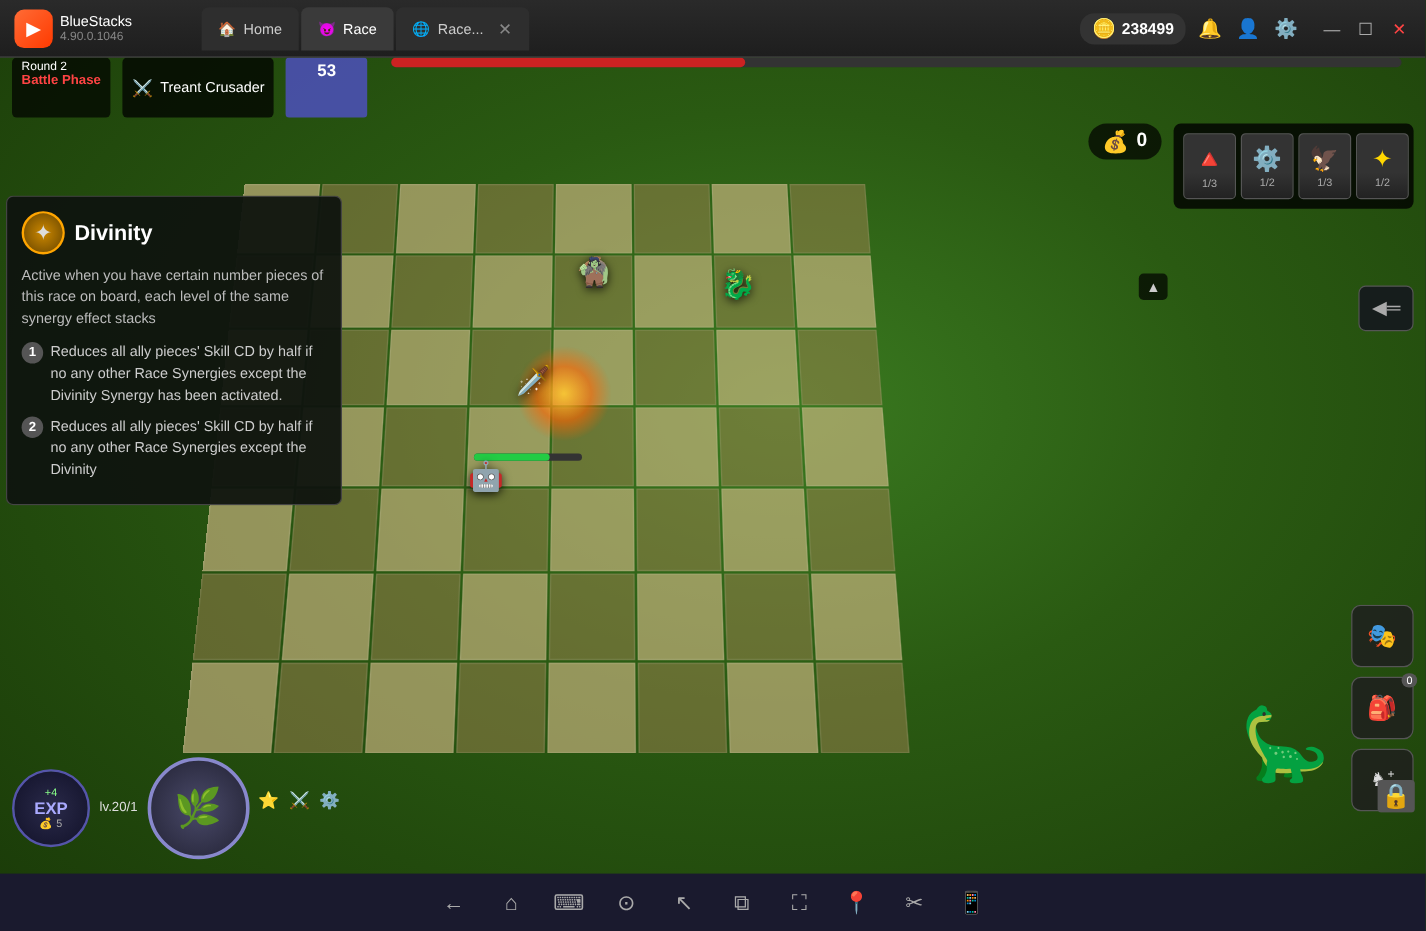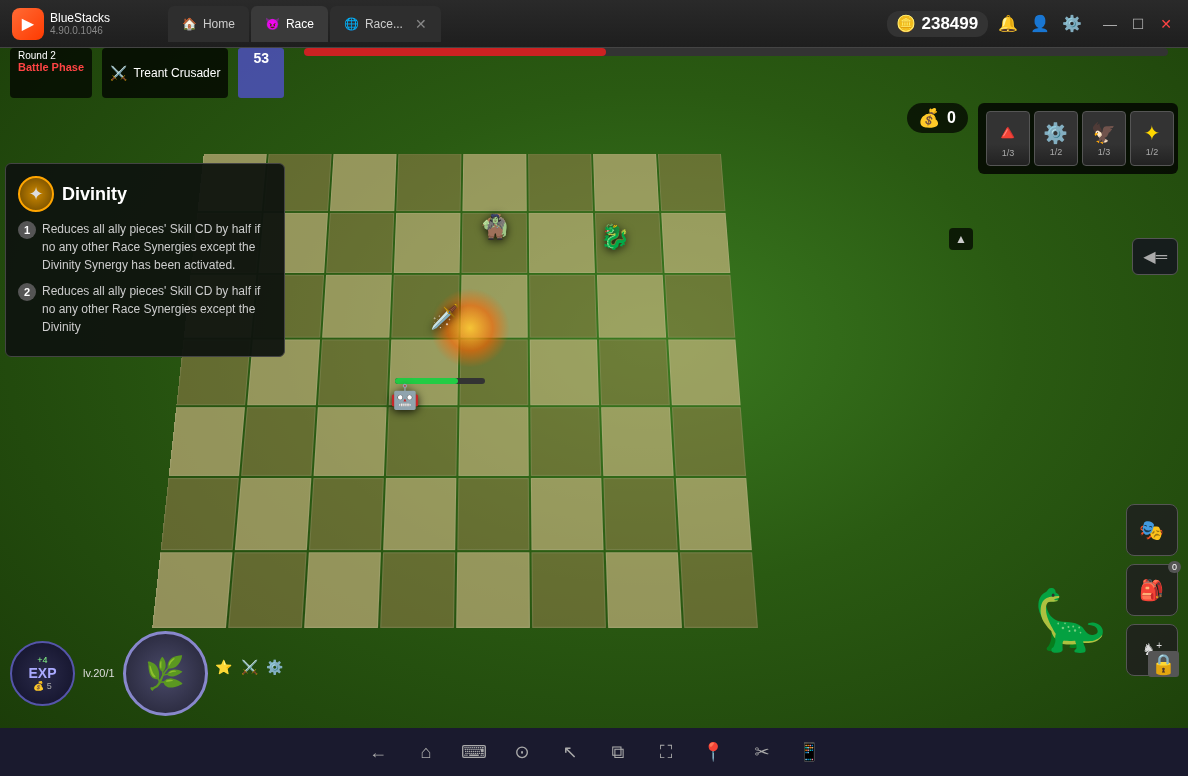--- a/index.html
+++ b/index.html
@@ -37,21 +37,21 @@
     .tab-close { color: #888; margin-left: 6px; font-size: 14px; }
     .titlebar-right {
       display: flex; align-items: center; gap: 10px;
       padding: 0 12px; color: #fff;
     }
     .coin-display {
       display: flex; align-items: center; gap: 5px;
       background: #333; border-radius: 12px; padding: 3px 10px;
     }
     .coin-icon { color: #ffd700; font-size: 16px; }
-    .coin-amount { color: #fff; font-size: 17px; font-weight: bold; }
+    .coin-amount { color: #fff; font-size: 13px; font-weight: bold; }
     .titlebar-icons { display: flex; align-items: center; gap: 12px; }
     .title-icon { color: #ccc; font-size: 16px; cursor: pointer; }
     .window-controls { display: flex; gap: 8px; margin-left: 8px; }
     .wc { width: 20px; height: 20px; display: flex; align-items: center; justify-content: center; color: #aaa; font-size: 14px; cursor: pointer; }
 
     
     .game-area {
       width: 100%; height: 728px;
       background: #2d5a1b;
       position: relative; overflow: hidden;
@@ -94,21 +94,21 @@
     .hero-info {
       display: flex; align-items: center; gap: 6px;
       background: rgba(0,0,0,0.75);
       border-radius: 4px; padding: 3px 8px;
     }
     .hero-icon { color: #ff6600; font-size: 14px; }
     .hero-name { color: #fff; font-size: 12px; }
     .hero-hp {
       color: #fff; font-size: 14px; font-weight: bold;
       background: rgba(80,80,200,0.8);
-      padding: 2px 15px; border-radius: 3px;
+      padding: 2px 26px; border-radius: 3px;
     }
 
     
     .right-panel {
       position: absolute; top: 55px; right: 10px;
       width: 200px;
       background: rgba(0,0,0,0.8);
       border-radius: 6px; padding: 8px;
       display: grid; grid-template-columns: repeat(4, 44px); gap: 4px;
     }
@@ -443,20 +443,21 @@
     <span>◀═</span>
   </div>
 
   <div class="divinity-panel">
     <div class="divinity-header">
       <div class="divinity-icon-circle">
         <span>✦</span>
       </div>
       <span class="divinity-title">Divinity</span>
     </div>
+    <div class="divinity-desc">Active when you have certain number pieces of this race on board, each level of the same synergy effect stacks</div>
     <div class="divinity-effect">
       <div class="effect-number">1</div>
       <span>Reduces all ally pieces' Skill CD by half if no any other Race Synergies except the Divinity Synergy has been activated.</span>
     </div>
     <div class="divinity-effect">
       <div class="effect-number">2</div>
       <span>Reduces all ally pieces' Skill CD by half if no any other Race Synergies except the Divinity</span>
     </div>
   </div>
 

